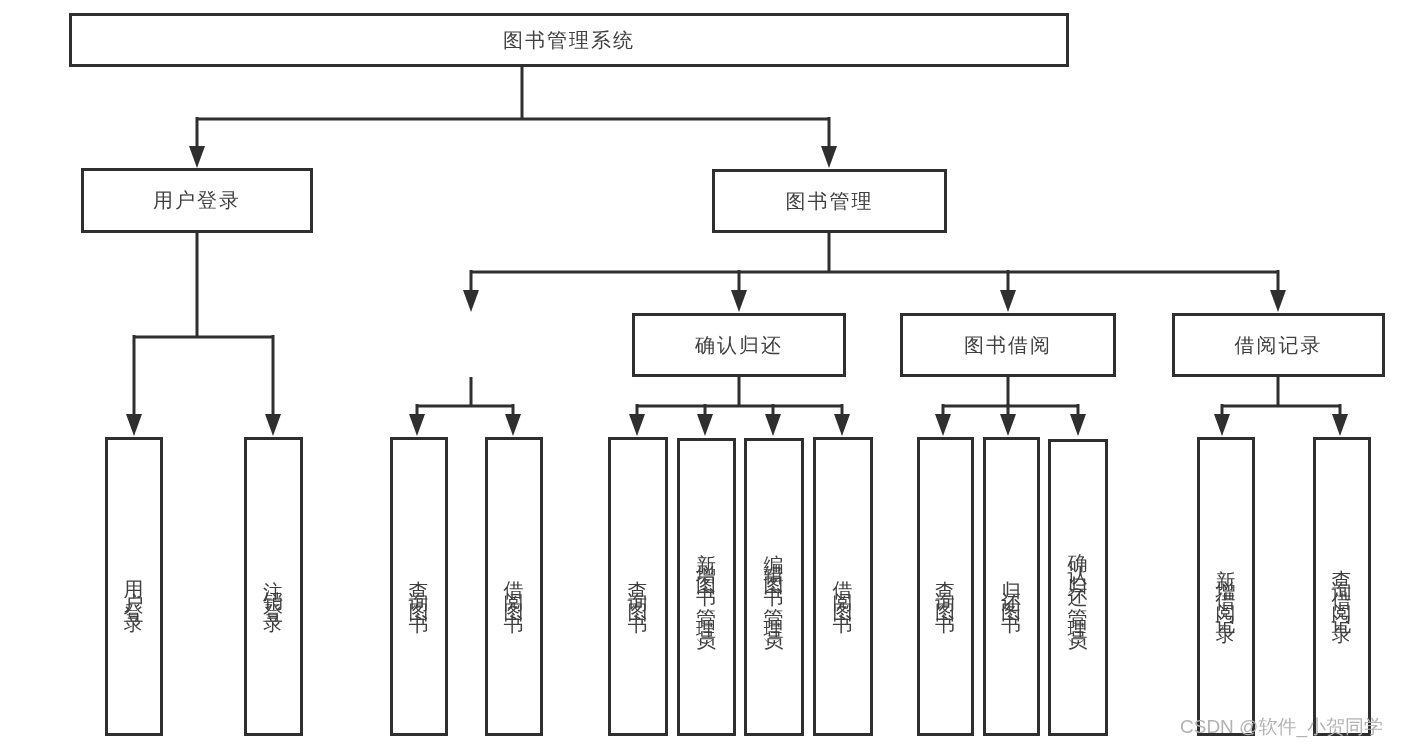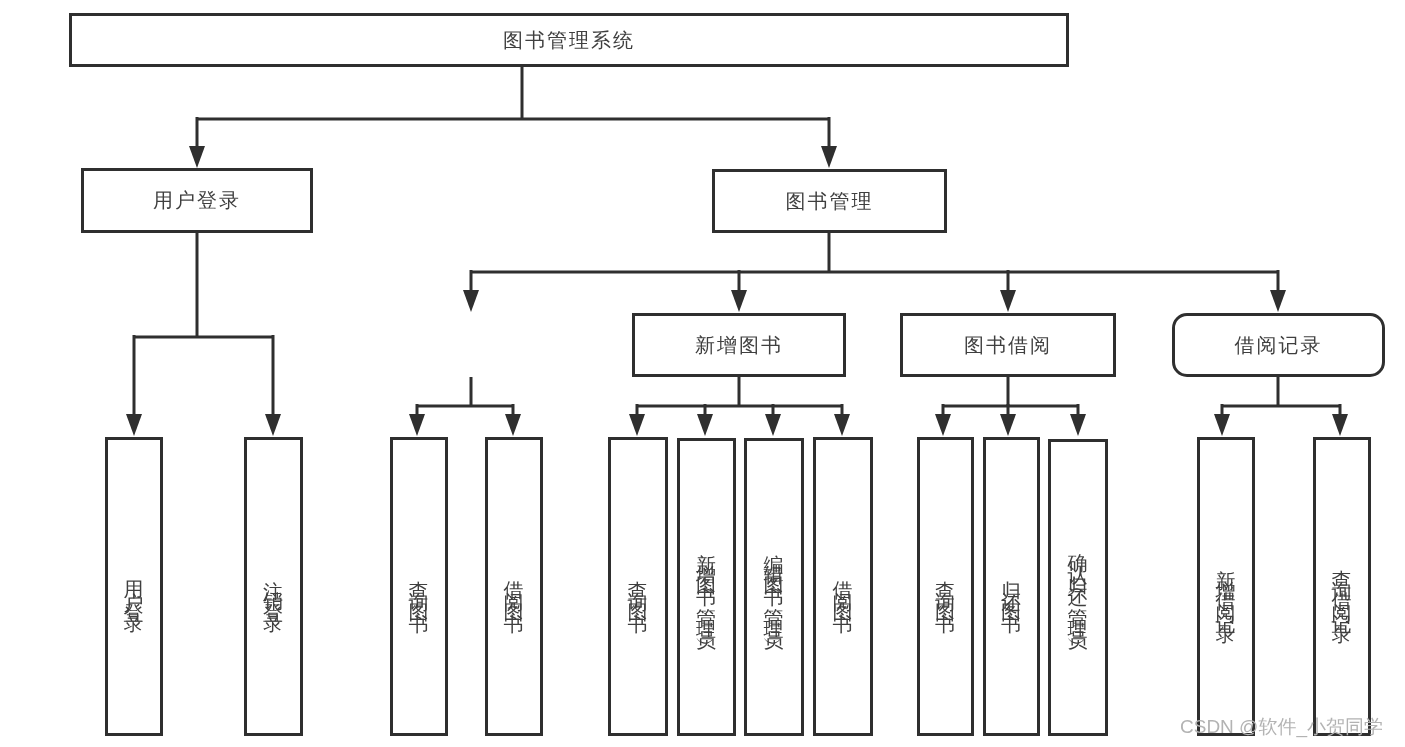--- a/index.html
+++ b/index.html
@@ -127,23 +127,23 @@
       <polygon points="1214,414 1230,414 1222,436"></polygon>
       <polygon points="1332,414 1348,414 1340,436"></polygon>
     </g>
   </svg>
 
   <div class="box h-box" style="left:22px; top:13px; width:1000px; height:54px;margin-left:47px;">图书管理系统</div>
 
   <div class="box h-box" style="left:81px; top:168px; width:232px; height:65px;">用户登录</div>
   <div class="box h-box" style="left:712px; top:169px; width:235px; height:64px;">图书管理</div>
 
-  <div class="box h-box" style="left:632px; top:313px; width:214px; height:64px;">新增图书</div>
+  <div class="box h-box" style="left:632px; top:313px; width:214px; height:64px;">确认归还</div>
   <div class="box h-box" style="left:900px; top:313px; width:216px; height:64px;">图书借阅</div>
-  <div class="box h-box" style="left:1172px; top:313px; width:213px; height:64px;border-radius:15px;">借阅记录</div>
+  <div class="box h-box" style="left:1172px; top:313px; width:213px; height:64px;">借阅记录</div>
 
   <div class="box v-box" style="left:105px; top:437px; width:58px; height:299px;">用户登录</div>
   <div class="box v-box" style="left:244px; top:437px; width:59px; height:299px;">注销登录</div>
 
   <div class="box v-box" style="left:390px; top:437px; width:58px; height:299px;">查询图书</div>
   <div class="box v-box" style="left:485px; top:437px; width:58px; height:299px;">借阅图书</div>
 
   <div class="box v-box" style="left:608px; top:437px; width:60px; height:299px;">查询图书</div>
   <div class="box v-box" style="left:677px; top:438px; width:59px; height:298px;">新增图书（管理员）</div>
   <div class="box v-box" style="left:744px; top:438px; width:60px; height:298px;">编辑图书（管理员）</div>

